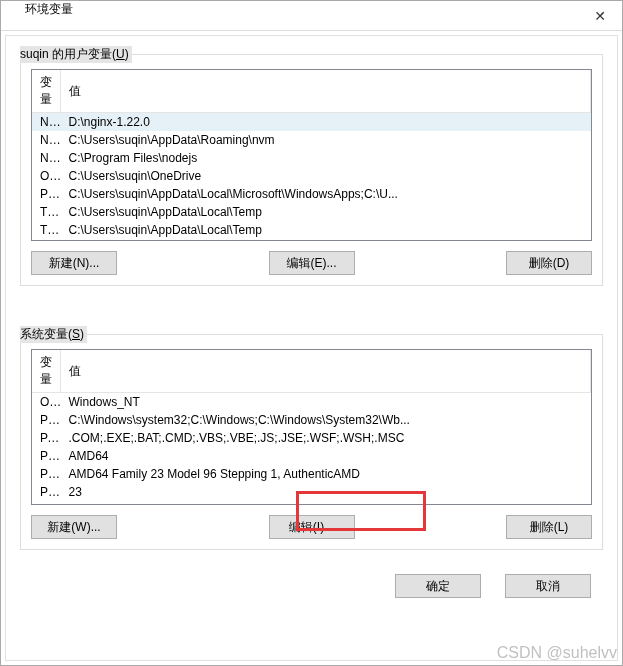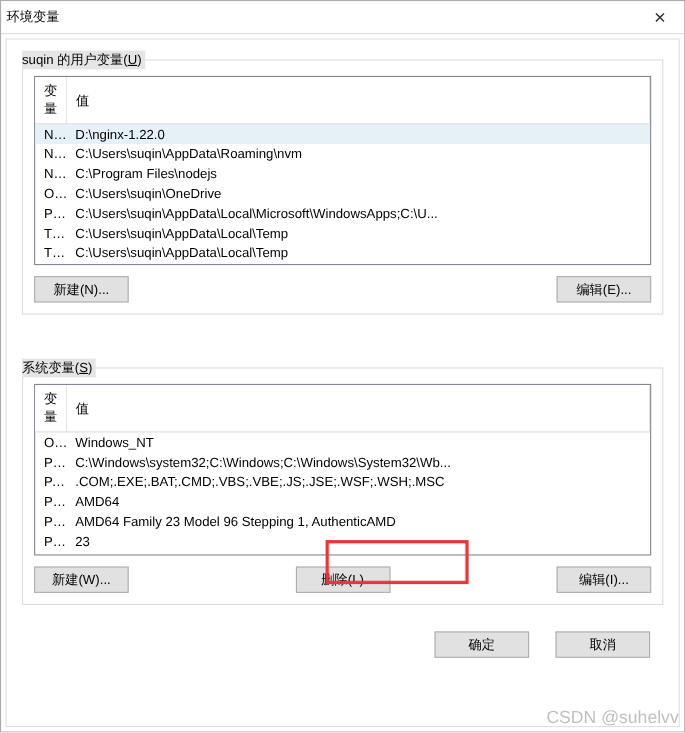--- a/index.html
+++ b/index.html
@@ -14,24 +14,23 @@
 }
 .dialog {
   border: 1px solid #aaa;
   width: 100%;
   height: 100%;
   display: flex;
   flex-direction: column;
 }
 .titlebar {
   display: flex;
-  align-items: center;
   justify-content: space-between;
   height: 30px;
-  padding-left: 5px;
+  padding-left: 24px;
   border-bottom: 1px solid #ddd;
 }
 .titlebar .title { font-size: 12px; }
 .titlebar .close {
   width: 44px;
   height: 30px;
   display: flex;
   align-items: center;
   justify-content: center;
   font-size: 14px;
@@ -185,20 +184,21 @@
               <tr>
                 <td>TMP</td>
                 <td>C:\Users\suqin\AppData\Local\Temp</td>
               </tr>
             </tbody>
         </table>
       </div>
       <div class="btn-row">
         <button class="win-btn">新建(N)...</button>
         <button class="win-btn">编辑(E)...</button>
+        <button class="win-btn">删除(D)</button>
       </div>
     </div>
 
     <div class="groupbox sys" style="margin-top:34px; position:relative;">
       <div class="legend">
         <span>系统变量(</span><u>S</u><span>)</span>
       </div>
       <div class="table-wrap">
         <table class="table">
           <thead>
@@ -234,22 +234,22 @@
               </tr>
               <tr>
                 <td>PROCESSOR_REVISION</td>
                 <td>6001</td>
               </tr>
             </tbody>
         </table>
       </div>
       <div class="btn-row" style="position:relative;">
         <button class="win-btn" id="sys-new">新建(W)...</button>
+        <button class="win-btn">编辑(I)...</button>
         <button class="win-btn">删除(L)</button>
-        <button class="win-btn">编辑(I)...</button>
       </div>
     </div>
 
     <div class="footer">
       <button class="win-btn">确定</button>
       <button class="win-btn">取消</button>
     </div>
 
   </div>
 </div>

